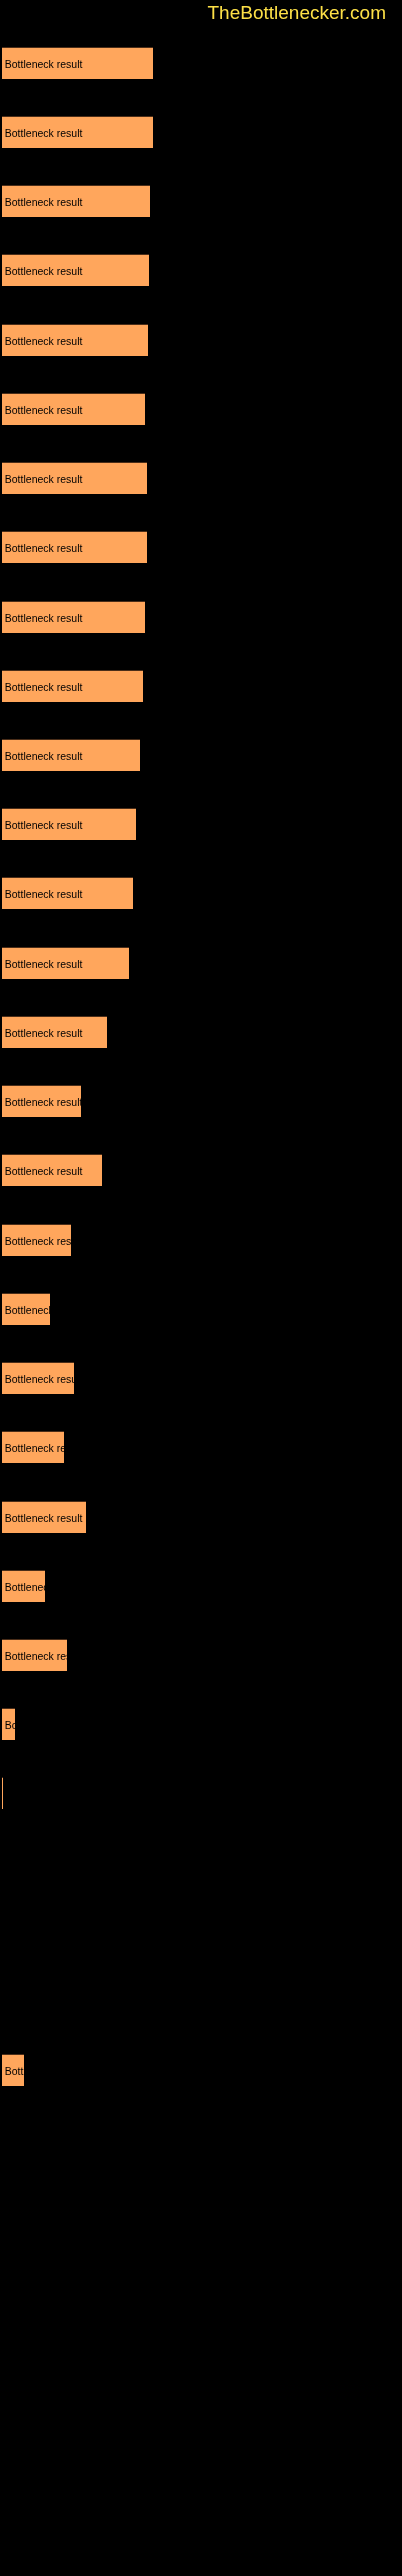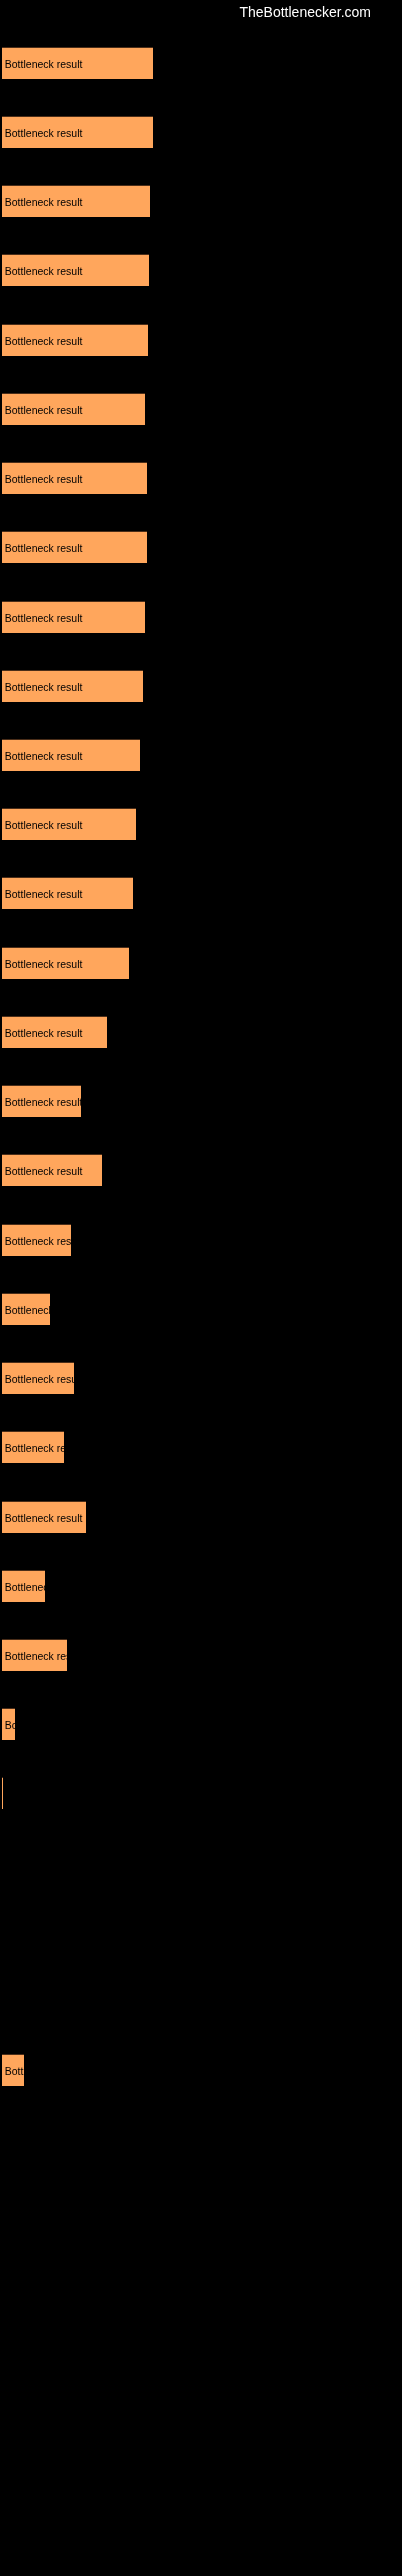--- a/index.html
+++ b/index.html
@@ -17,24 +17,24 @@
   #chart-root {
     position: absolute;
     left: 0;
     top: 0;
     width: 403px;
     height: 2576px;
     background: #000000;
   }
   .site-title {
     position: absolute;
-    right: 32px;
+    right: 17px;
     top: 1.6px;
-    color: #ffffff;
-    font-size: 14px;
+    color: #fde047;
+    font-size: 19px;
     font-family: "Liberation Sans", sans-serif;
     letter-spacing: 0px;
     white-space: nowrap;
     line-height: 21px;
   }
   .bar-row {
     position: absolute;
     left: 0;
     height: 32px;
   }

